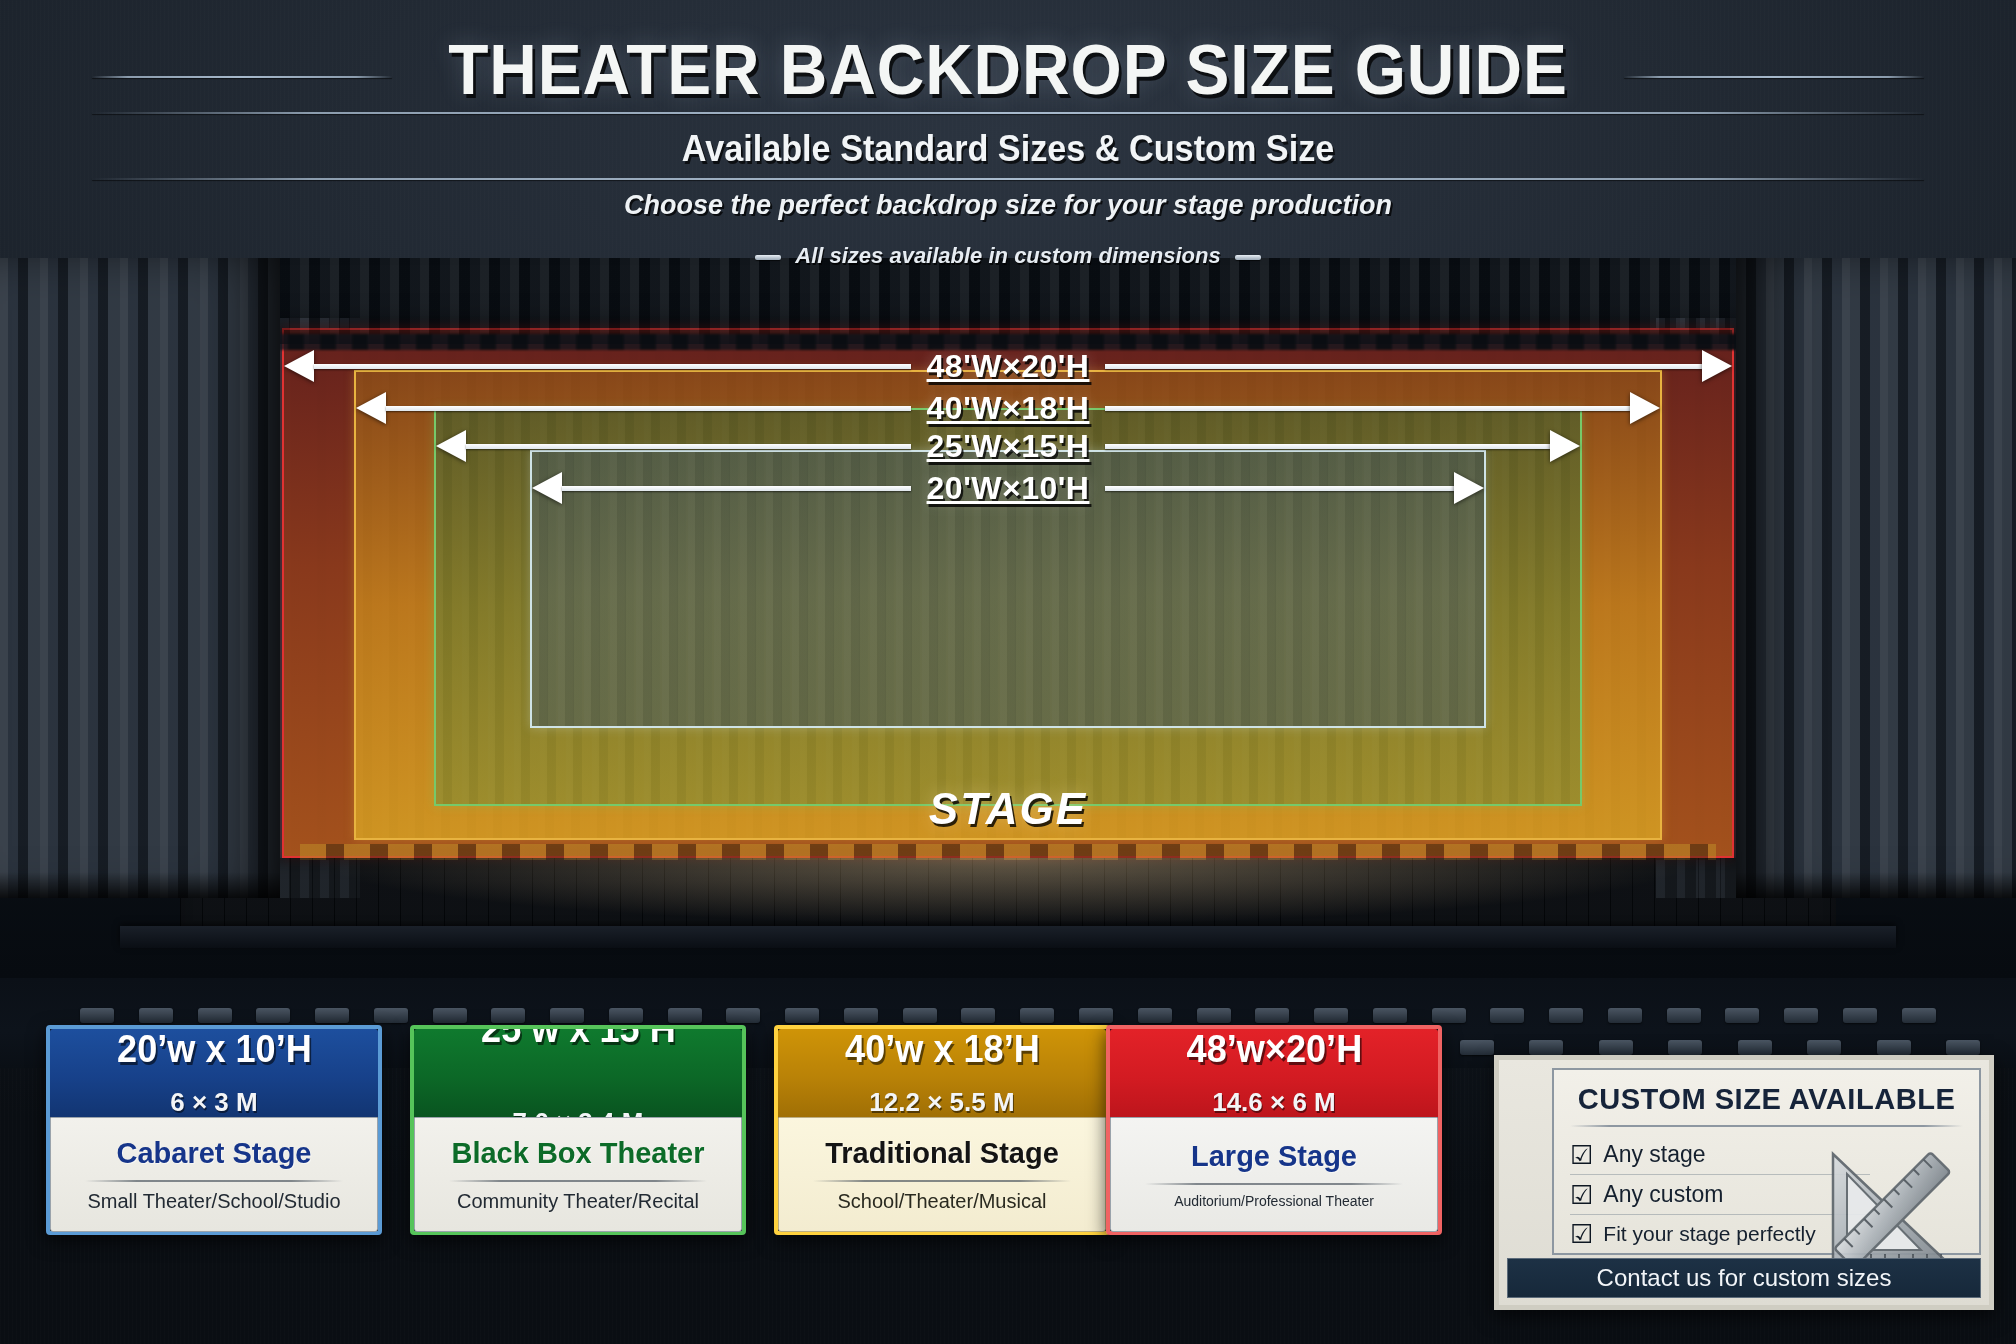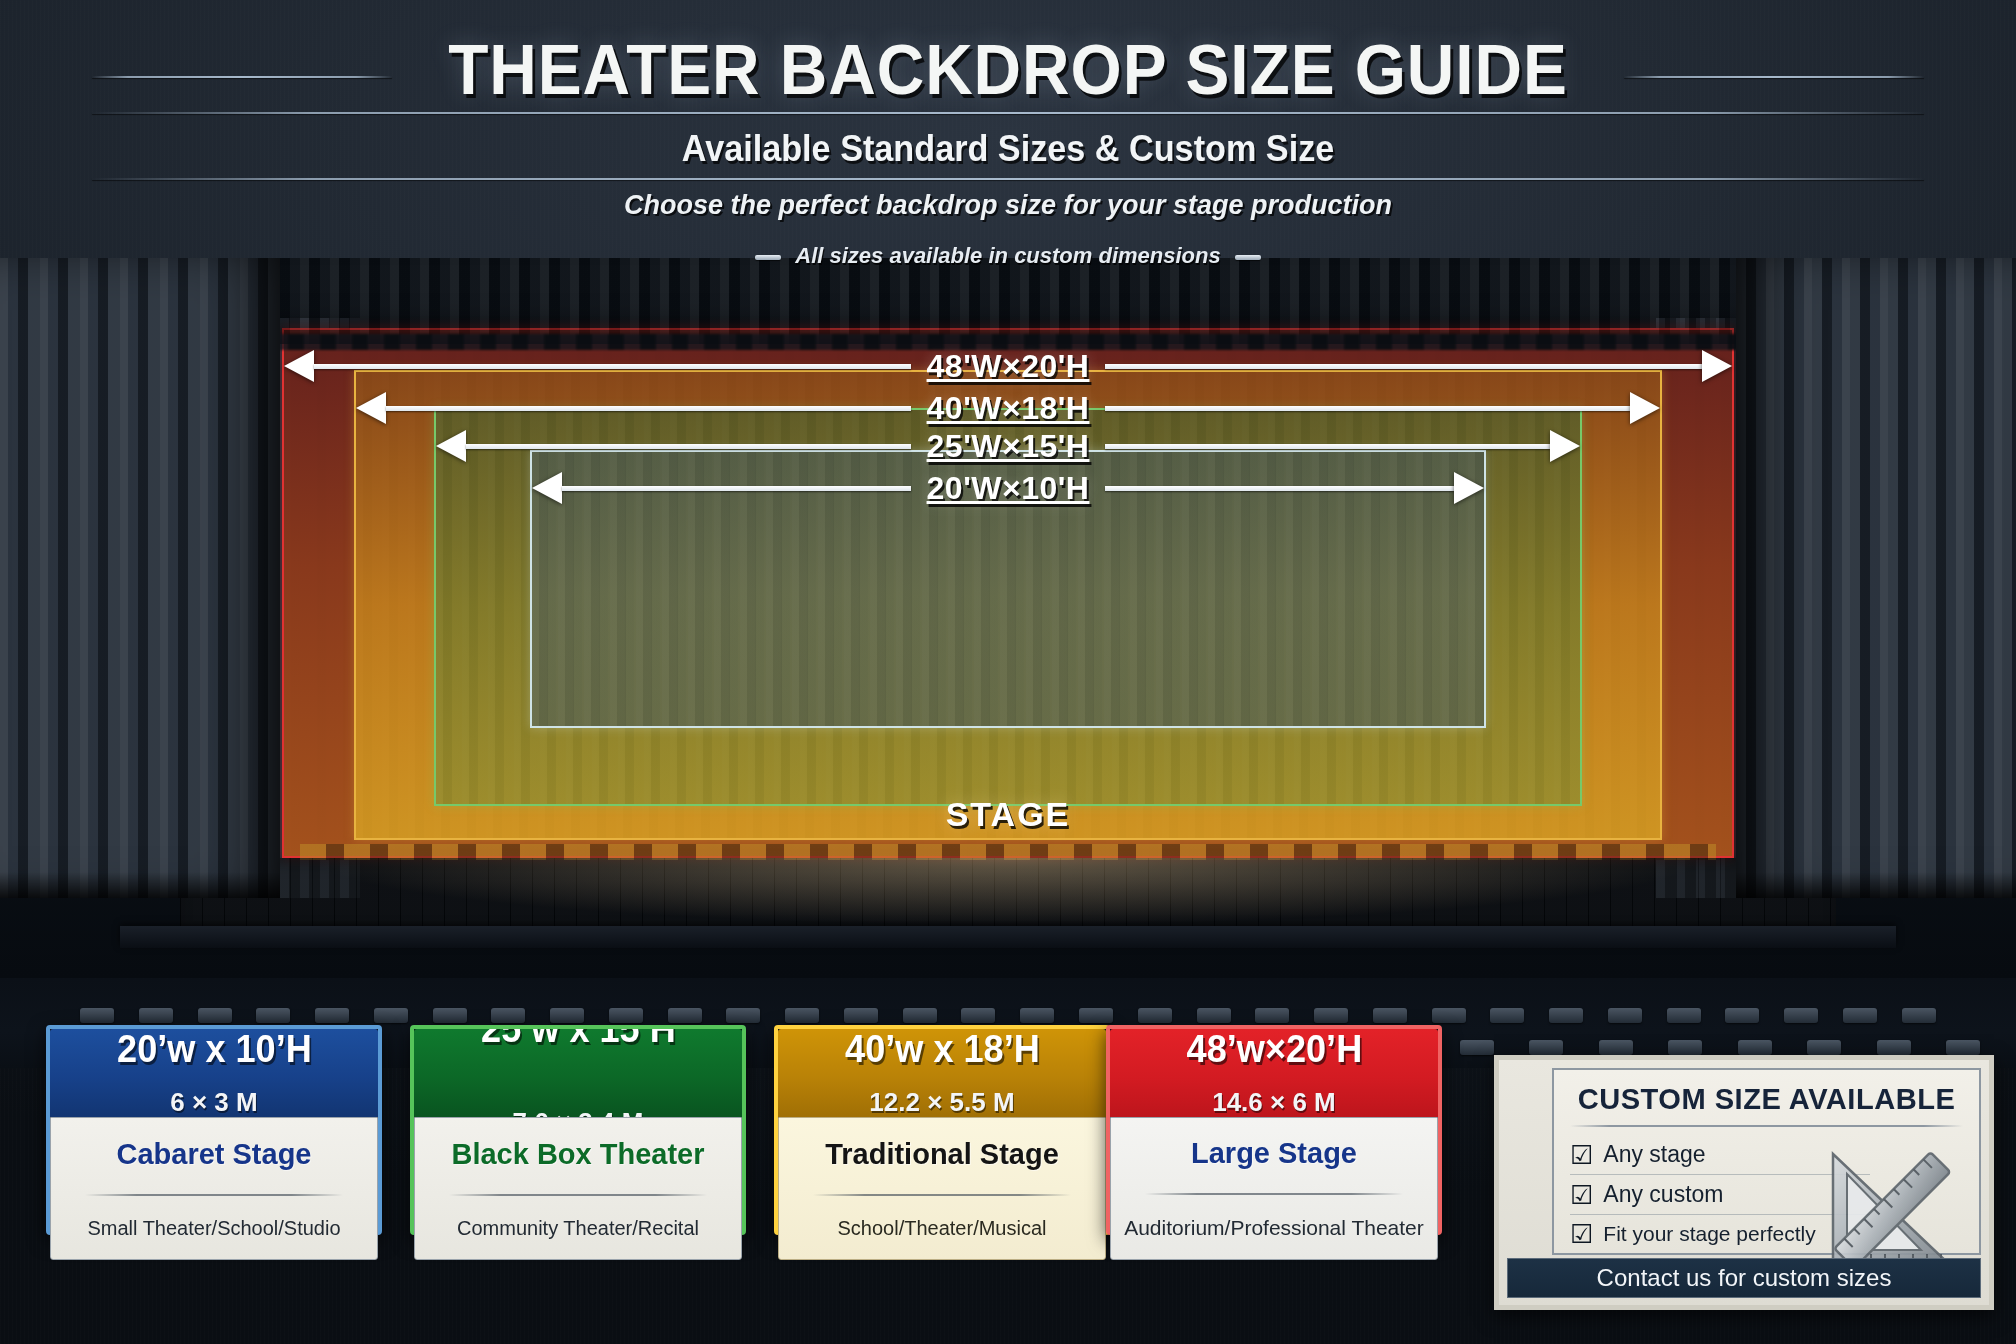--- a/index.html
+++ b/index.html
@@ -198,23 +198,24 @@
     flex:0 0 auto; padding:0 16px;
     font-size:32px; font-weight:bold; color:#ffffff; white-space:nowrap;
     text-shadow:2px 3px 0 rgba(0,0,0,.8), 0 0 14px rgba(255,255,255,.22);
     letter-spacing:.5px;
     text-decoration:underline;
   }
 
   
   .stage-word {
     position:absolute; left:0; bottom:24px; width:100%;
-    text-align:center; font-size:34px; font-weight:bold; color:#ffffff;
+    text-align:center; font-size:44px; font-weight:bold; color:#ffffff;
     letter-spacing:2px; z-index:22;
     text-shadow:2px 3px 0 rgba(0,0,0,.8), 0 0 18px rgba(255,230,170,.4);
+    font-style:italic;
   }
 
   
   .apron {
     position:absolute; left:180px; bottom:52px; width:1656px; height:68px;
     background:linear-gradient(180deg,#b9a88d 0%, #9a8a70 40%, #7c6e58 100%);
     background-image:repeating-linear-gradient(90deg,
       rgba(0,0,0,.22) 0 1px, rgba(255,255,255,.05) 1px 22px);
     box-shadow:inset 0 8px 16px -6px rgba(0,0,0,.55);
   }
@@ -261,24 +262,23 @@
   .card .head .size {
     font-size:38px; font-weight:bold; color:#ffffff; white-space:nowrap;
     text-shadow:2px 3px 0 rgba(0,0,0,.55);
     transform:scaleX(.95);
   }
   .card .head .metric {
     font-size:26px; font-weight:bold; color:#f3f5f7; margin-top:16px;
     text-shadow:1px 2px 0 rgba(0,0,0,.5);
   }
   .card .body {
-    position:relative; height:143px; border-radius:0 0 3px 3px;
+    position:relative; height:115px; border-radius:0 0 3px 3px;
     display:flex; flex-direction:column; align-items:center; justify-content:center;
     padding:6px 10px;
-    gap:13px;
   }
   .card .body .name {
     font-size:29px; font-weight:bold; white-space:nowrap;
     text-shadow:1px 1px 0 rgba(255,255,255,.55);
   }
   .card .body .divider {
     width:84%; height:2px; margin:10px 0 8px;
     background:linear-gradient(90deg, rgba(0,0,0,0), rgba(70,80,90,.65) 20%, rgba(70,80,90,.65) 80%, rgba(0,0,0,0));
   }
   .card .body .use {
@@ -298,21 +298,21 @@
   .card.c3 { left:774px; border:4px solid #ffd23f; }
   .card.c3 .head { background:linear-gradient(180deg,#cf9407 0%, #b98207 55%, #a06f05 100%); }
   .card.c3 .body { background:linear-gradient(180deg,#fbf6de 0%, #f3ecd0 100%); border:1px solid #bcae84; }
   .card.c3 .body .name { color:#141414; }
   .card.c3 .body .use { color:#2a2a20; }
 
   .card.c4 { left:1106px; width:336px; border:4px solid #f06363; }
   .card.c4 .head { background:linear-gradient(180deg,#e32228 0%, #d31b22 55%, #bd151c 100%); }
   .card.c4 .body { background:linear-gradient(180deg,#f4f4f2 0%, #e9e9e5 100%); border:1px solid #9aa3ab; }
   .card.c4 .body .name { color:#16358a; }
-  .card.c4 .body .use { font-size:21px; }
+  .card.c4 .body .use { font-size:14px; }
 
   
   .custom {
     position:absolute; left:1494px; top:1055px; width:500px; height:255px;
     background:linear-gradient(180deg,#e9e7df 0%, #dedcd3 100%);
     border:5px solid #cfcdc2;
     box-shadow:0 6px 18px rgba(0,0,0,.6);
     z-index:25;
   }
   .custom .inner {

